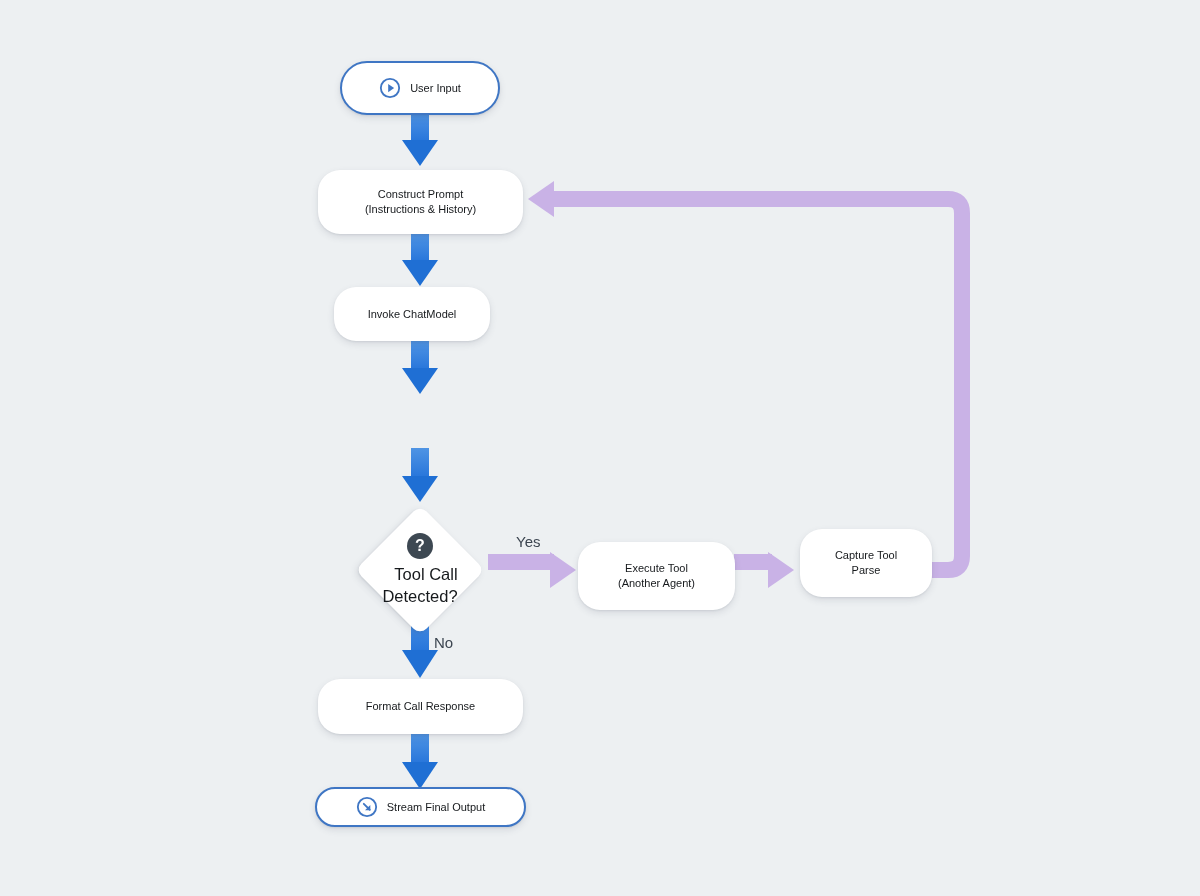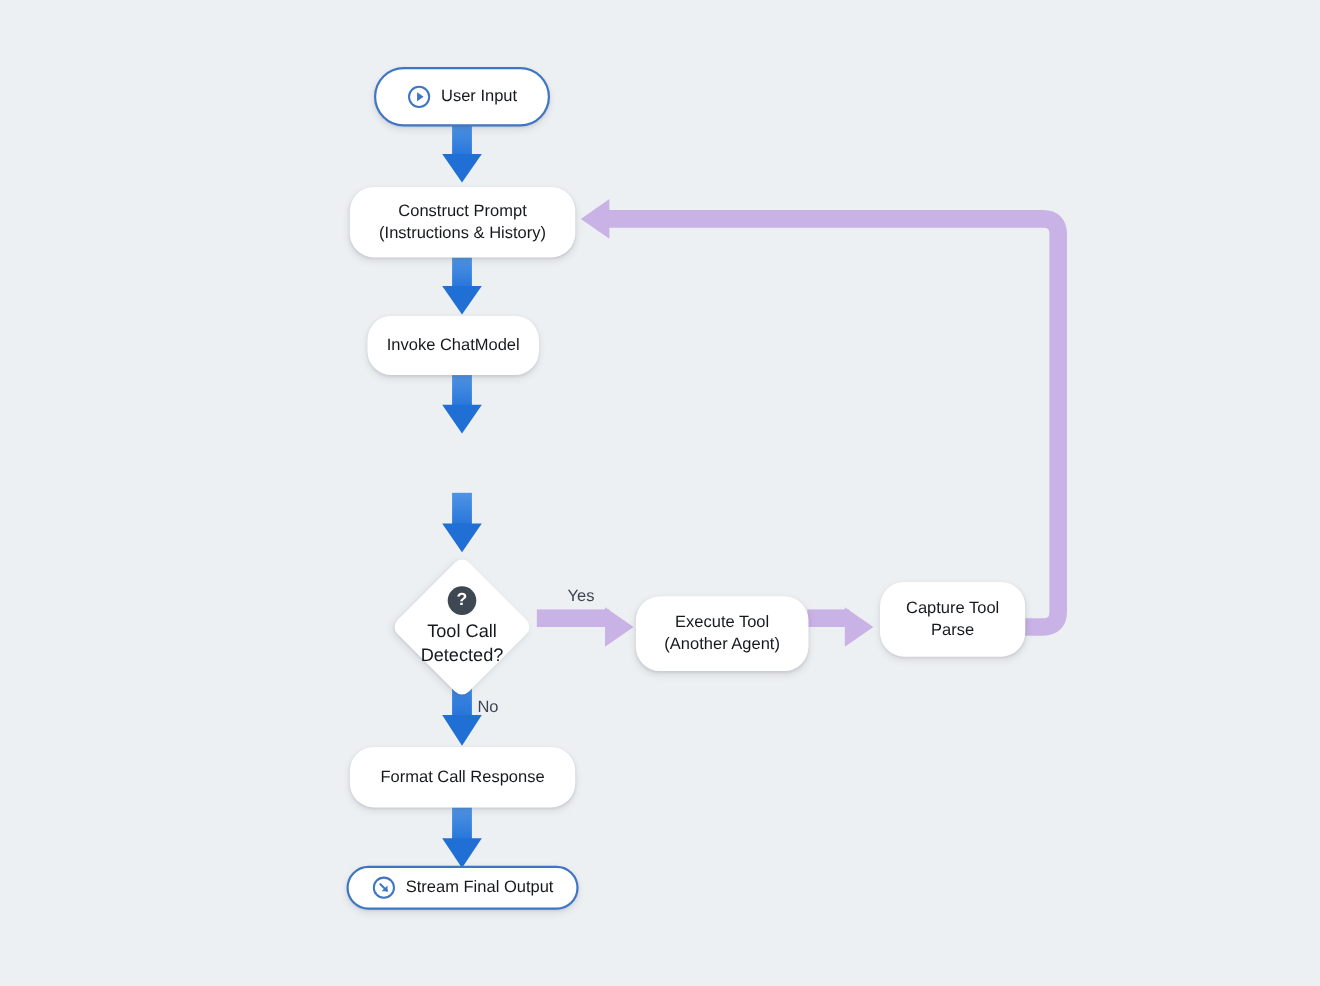--- a/index.html
+++ b/index.html
@@ -25,21 +25,21 @@
 
   
   .node {
     position: absolute;
     box-sizing: border-box;
     display: flex;
     align-items: center;
     justify-content: center;
     text-align: center;
     color: #16191c;
-    font-size: 15px;
+    font-size: 11px;
     line-height: 1.32;
     z-index: 5;
   }
 
   .node.process {
     background: #ffffff;
     border-radius: 22px;
     box-shadow: 0 3px 7px rgba(60, 70, 90, 0.13),
                 0 1px 2px rgba(60, 70, 90, 0.10);
   }
@@ -86,21 +86,21 @@
     flex-direction: column;
     align-items: center;
     justify-content: center;
     gap: 5px;
   }
   .decision .label {
     position: relative;
     font-size: 16.5px;
     line-height: 1.3;
     color: #16191c;
-    text-align: center;
+    text-align: right;
     white-space: pre-line;
   }
 
   
   .icon {
     display: inline-flex;
     align-items: center;
     justify-content: center;
     flex: none;
   }

